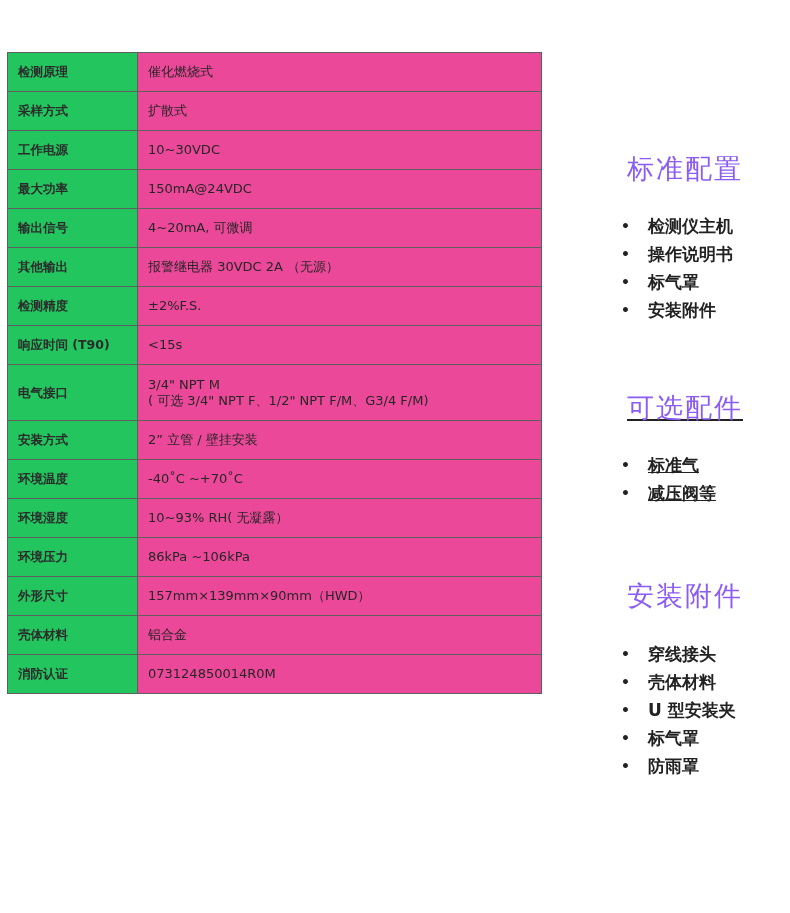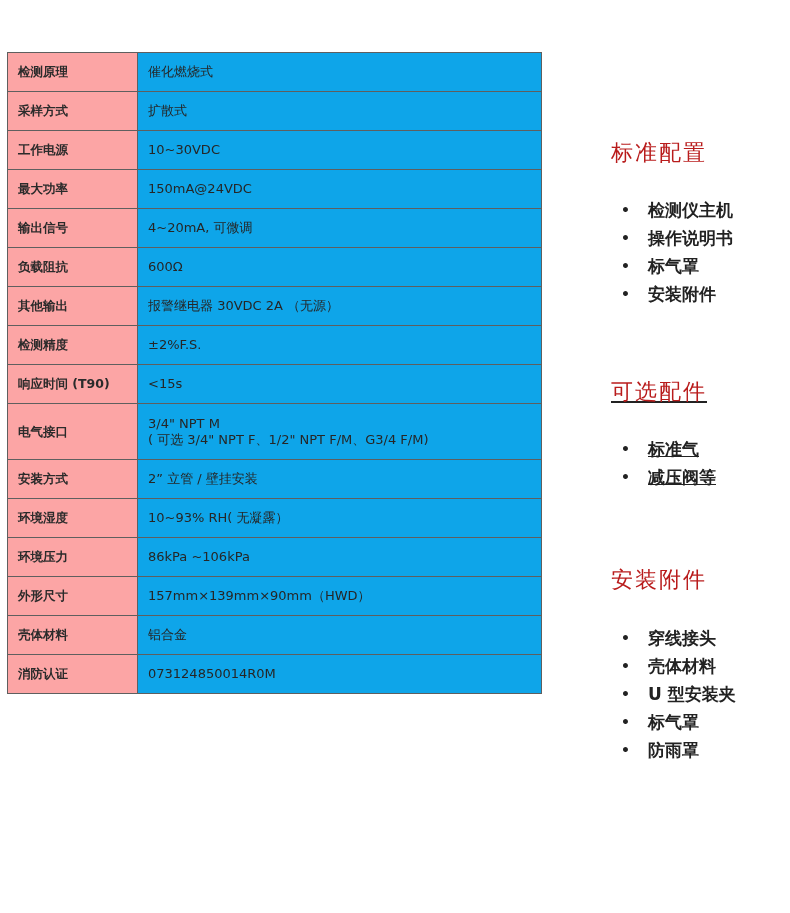--- a/index.html
+++ b/index.html
@@ -29,43 +29,43 @@
     .spec-table td {
       border: 1.5px solid #5f5f5f;
       padding: 0 0 0 10px;
       font-size: 13px;
       line-height: 16px;
       height: 38px;
       vertical-align: middle;
       white-space: nowrap;
     }
     .spec-table td.label {
-      background: #fca5a5;
+      background: #22c55e;
       font-weight: bold;
       color: #2b2b2b;
       font-size: 12.5px;
     }
     .spec-table td.value {
-      background: #0ea5e9;
+      background: #ec4899;
       color: #262626;
     }
     .spec-table tr.tall td { height: 55px; }
     .value-line { display: block; }
 
     .side {
       position: absolute;
       left: 611px;
       width: 179px;
     }
     .side h2 {
-      margin: 0;
-      font-size: 22px;
+      margin: 16px;
+      font-size: 27px;
       line-height: 34px;
       font-weight: normal;
-      color: #b91c1c;
+      color: #8b5cf6;
       letter-spacing: 2px;
     }
     .side ul {
       list-style: none;
       margin: 0;
       padding: 0;
     }
     .side li {
       position: relative;
       font-size: 17px;
@@ -123,26 +123,20 @@
           <span class="value-line">150mA@24VDC</span>
         </td>
     </tr>
     <tr>
       <td class="label">输出信号</td>
       <td class="value">
           <span class="value-line">4~20mA, 可微调</span>
         </td>
     </tr>
     <tr>
-      <td class="label">负载阻抗</td>
-      <td class="value">
-          <span class="value-line">600Ω</span>
-        </td>
-    </tr>
-    <tr>
       <td class="label">其他输出</td>
       <td class="value">
           <span class="value-line">报警继电器 30VDC 2A （无源）</span>
         </td>
     </tr>
     <tr>
       <td class="label">检测精度</td>
       <td class="value">
           <span class="value-line">±2%F.S.</span>
         </td>
@@ -157,20 +151,26 @@
       <td class="label">电气接口</td>
       <td class="value">
         <span class="value-line">3/4" NPT M</span>
         <span class="value-line">( 可选 3/4" NPT F、1/2" NPT F/M、G3/4 F/M)</span>
       </td>
     </tr>
     <tr>
       <td class="label">安装方式</td>
       <td class="value">
           <span class="value-line">2”  立管 / 壁挂安装</span>
+        </td>
+    </tr>
+    <tr>
+      <td class="label">环境温度</td>
+      <td class="value">
+          <span class="value-line">-40˚C ~+70˚C</span>
         </td>
     </tr>
     <tr>
       <td class="label">环境湿度</td>
       <td class="value">
           <span class="value-line">10~93% RH( 无凝露）</span>
         </td>
     </tr>
     <tr>
       <td class="label">环境压力</td>

